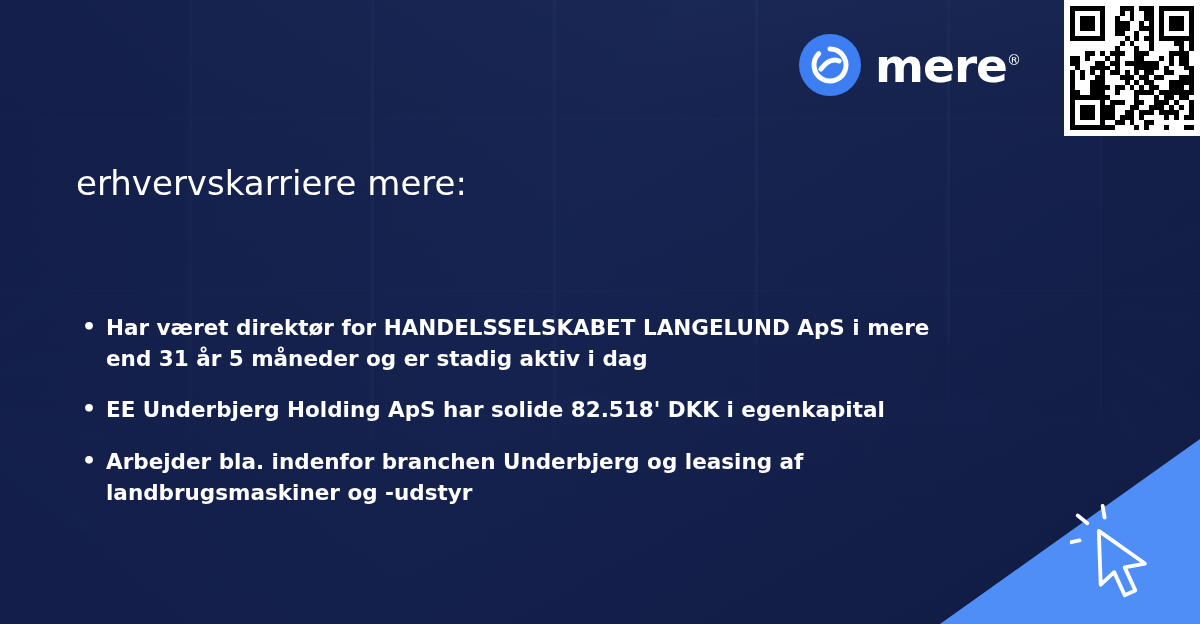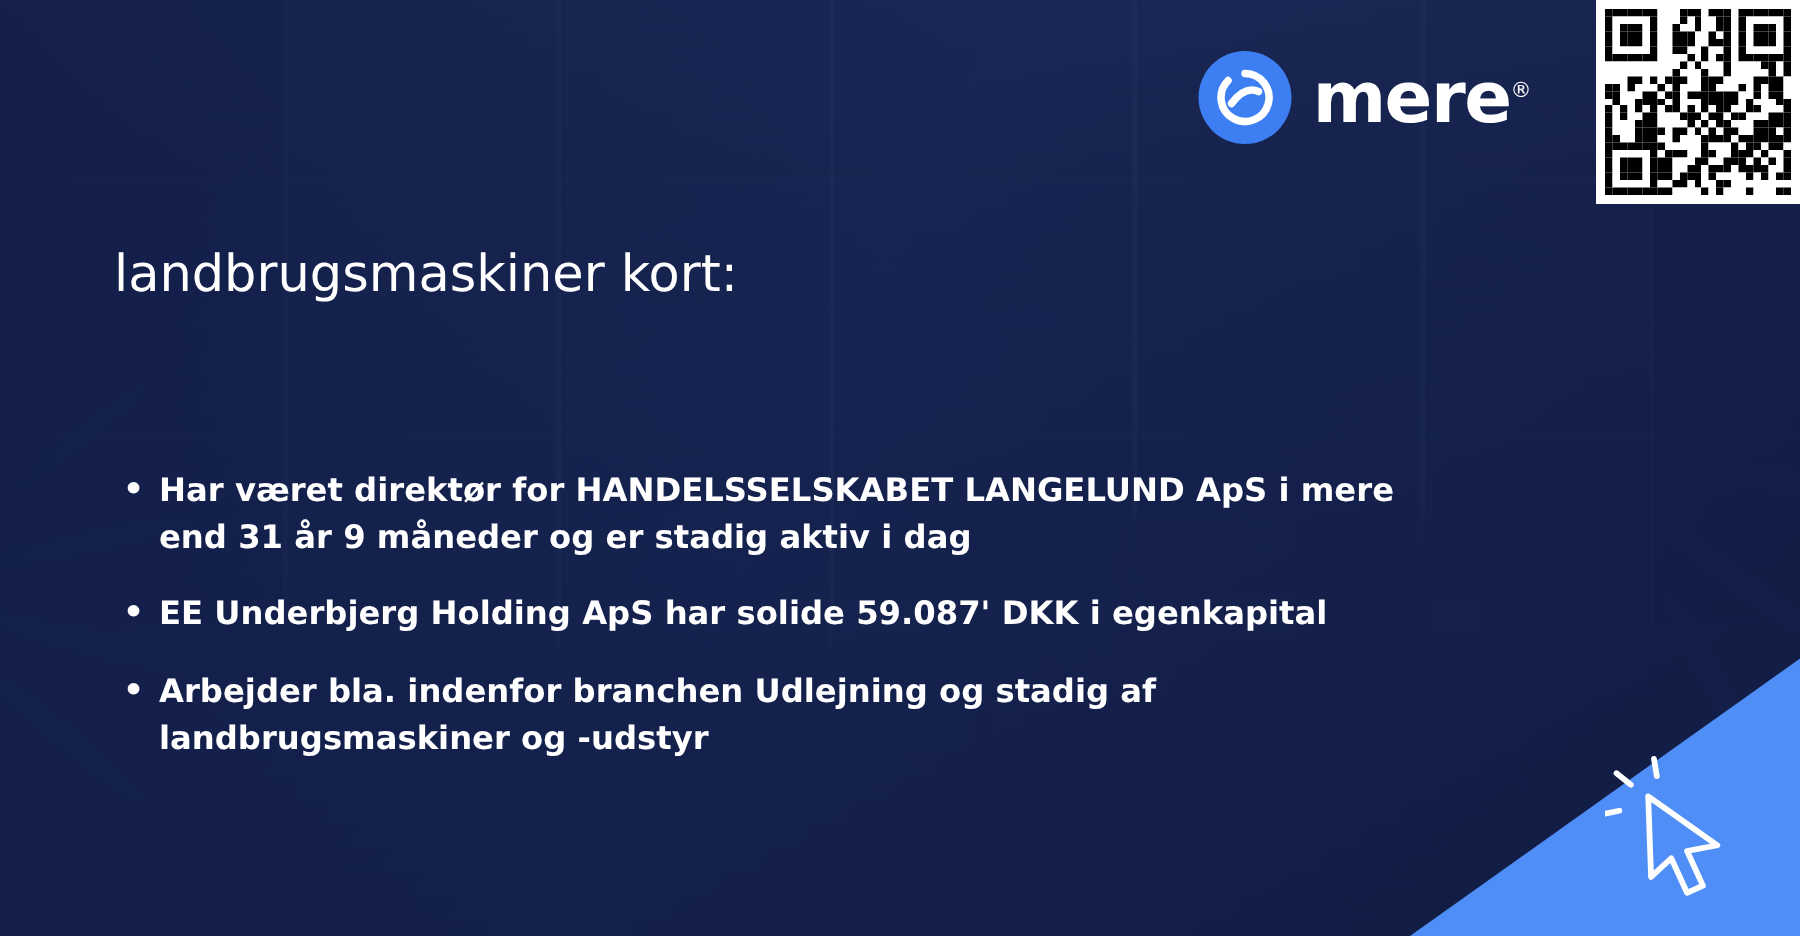--- a/index.html
+++ b/index.html
@@ -907,22 +907,22 @@
         <i style="background: rgb(255, 255, 255);"></i>
         <i style="background: rgb(255, 255, 255);"></i>
         <i style="background: rgb(255, 255, 255);"></i>
         <i></i>
         <i></i>
       </div>
   </div>
 
 
   <div class="headline">
-    <p class="headline-2">landbrugsmaskiner kort:</p>
+    <p class="headline-2">erhvervskarriere mere:</p>
   </div>
 
   <ul class="bullets">
-    <li>Har været direktør for HANDELSSELSKABET LANGELUND ApS i mere end 31 år 9 måneder og er stadig aktiv i dag</li>
-    <li>EE Underbjerg Holding ApS har solide 59.087' DKK i egenkapital</li>
-    <li>Arbejder bla. indenfor branchen Udlejning og stadig af landbrugsmaskiner og -udstyr</li>
+    <li>Har været direktør for HANDELSSELSKABET LANGELUND ApS i mere end 31 år 5 måneder og er stadig aktiv i dag</li>
+    <li>EE Underbjerg Holding ApS har solide 82.518' DKK i egenkapital</li>
+    <li>Arbejder bla. indenfor branchen Underbjerg og leasing af landbrugsmaskiner og -udstyr</li>
   </ul>
 
 </div>
 
 </body></html>

